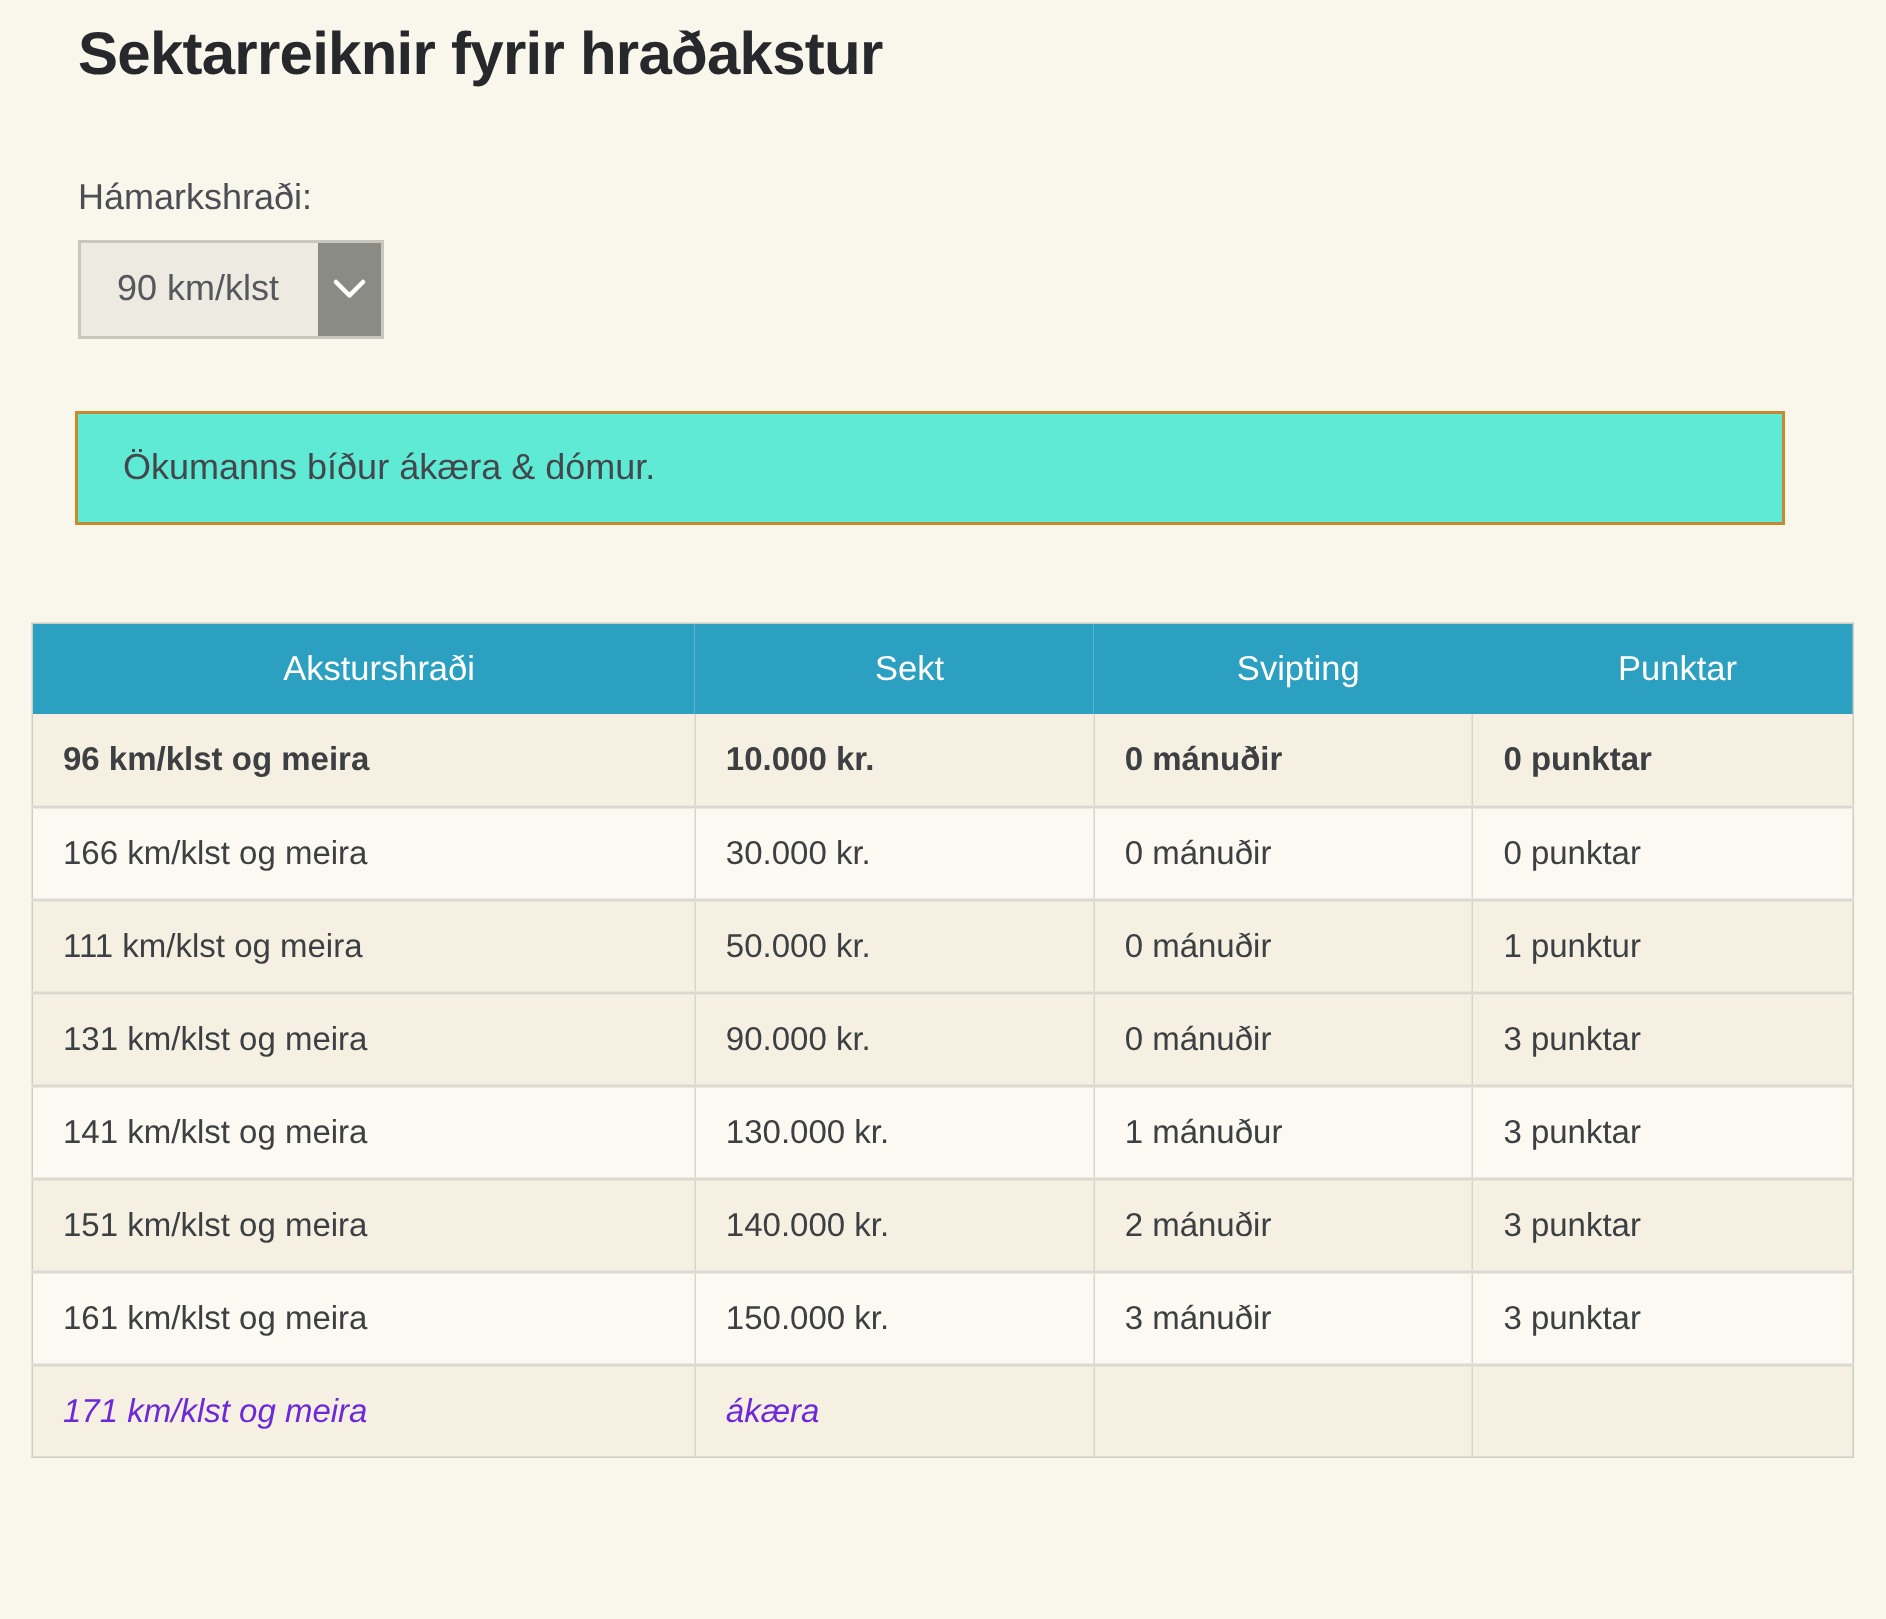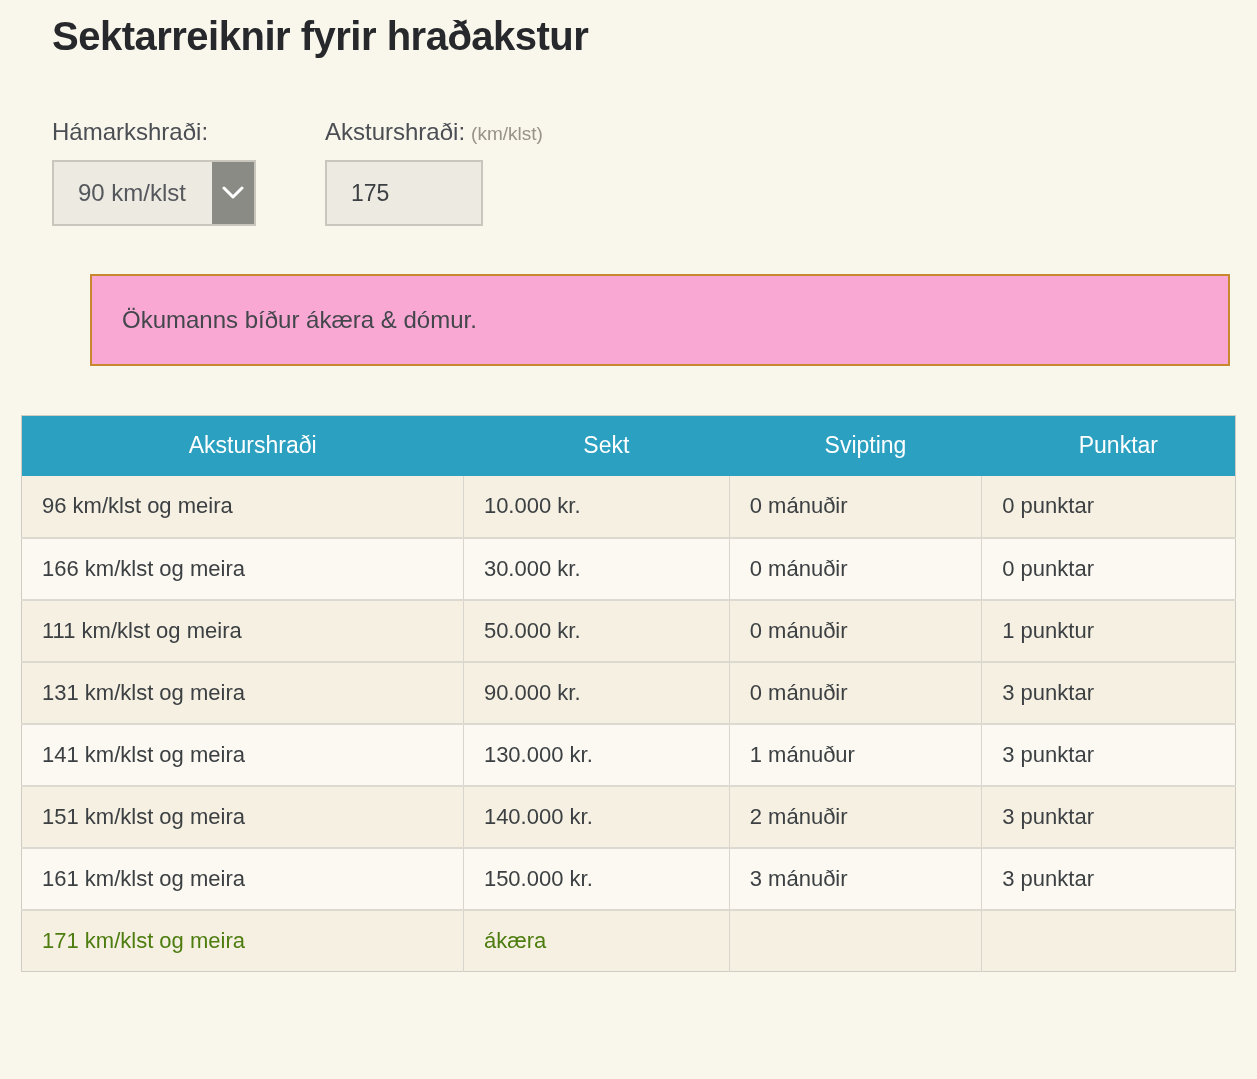--- a/index.html
+++ b/index.html
@@ -11,21 +11,21 @@
   }
   .page { width: 1257px; height: 1079px; position: relative; }
 
   h1.page-title {
     position: absolute; left: 52px; top: 14px;
     font-size: 40px; font-weight: 700; color: #26282b;
     letter-spacing: -0.5px;
   }
 
   
-  .form-area { position: absolute; left: 52px; top: 118px; display: flex; align-items: flex-start; gap: 35px; }
+  .form-area { position: absolute; left: 52px; top: 118px; display: flex; align-items: flex-start; }
   .field-group { margin-right: 34px; }
   .field-label {
     font-size: 24px; color: #4b4f54; margin-bottom: 14px; display: inline-block;
   }
   .field-unit { font-size: 19px; color: #97928a; margin-left: 6px; }
 
   .select-control {
     width: 204px; height: 66px;
     background: #edeae2; border: 2px solid #c9c6be;
     display: flex; align-items: center; justify-content: space-between;
@@ -51,25 +51,24 @@
     background: #2f9dc2; border: none; border-bottom: 6px solid #1f7793;
     border-radius: 5px;
     color: #ffffff; font-size: 21px; font-weight: 700; letter-spacing: 0.5px;
     font-family: "Liberation Sans", "DejaVu Sans", sans-serif;
     cursor: pointer;
   }
 
   
   .alert-box {
     position: absolute; left: 50px; top: 274px;
-    width: 1140px; height: 92px;
-    background: #f9a8d4; border: 2px solid #c8892e;
+    width: 1140px; height: 76px;
+    background: #5eead4; border: 2px solid #c8892e;
     display: flex; align-items: center;
     padding-left: 30px;
-    margin-left: 40px;
   }
   .alert-text { font-size: 24px; color: #43474b; }
 
   
   .fines-table-wrap {
     position: absolute; left: 21px; top: 415px; width: 1215px;
   }
   table.fines-table {
     width: 100%; border-collapse: collapse; table-layout: fixed;
     border: 1px solid #cfccc4;
@@ -85,24 +84,24 @@
     height: 60px; padding-left: 20px;
     border: none;
   }
   tbody td {
     font-size: 22px; color: #3c4043;
     height: 62px; padding-left: 20px;
     border-top: 2px solid #dcd9d1;
     border-left: 1px solid #d8d5cc;
   }
   tbody td:first-child { border-left: none; }
-  tbody tr:first-child td { border-top: none; }
+  tbody tr:first-child td { border-top: none; font-weight: bold; }
   tbody tr.odd  { background: #f5f0e2; }
   tbody tr.even { background: #fbf9f1; }
-  tbody tr.danger td { color: #4d7c0f; }
+  tbody tr.danger td { color: #6d28d9; font-style: italic; }
 </style>
 </head>
 <body>
 
 <div class="page">
 
   <h1 class="page-title">Sektarreiknir fyrir hraðakstur</h1>
 
   <div class="form-area">
 
@@ -111,24 +110,20 @@
       <div class="select-control">
         <span class="select-value">90 km/klst</span>
         <span class="select-arrow">
           <svg width="22" height="14" viewBox="0 0 22 14">
               <polyline points="2,2 11,11 20,2" fill="none" stroke="#ffffff" stroke-width="3" stroke-linecap="round" stroke-linejoin="round"></polyline>
             </svg>
         </span>
       </div>
     </div>
 
-    <div class="field-group">
-      <span class="field-label">Aksturshraði:</span><span class="field-unit">(km/klst)</span><br>
-      <input class="text-input" type="text" value="175" style="">
-    </div>
 
   </div>
 
   <div class="alert-box">
     <span class="alert-text">Ökumanns bíður ákæra &amp; dómur.</span>
   </div>
 
   <div class="fines-table-wrap">
     <table class="fines-table">
       <colgroup>

